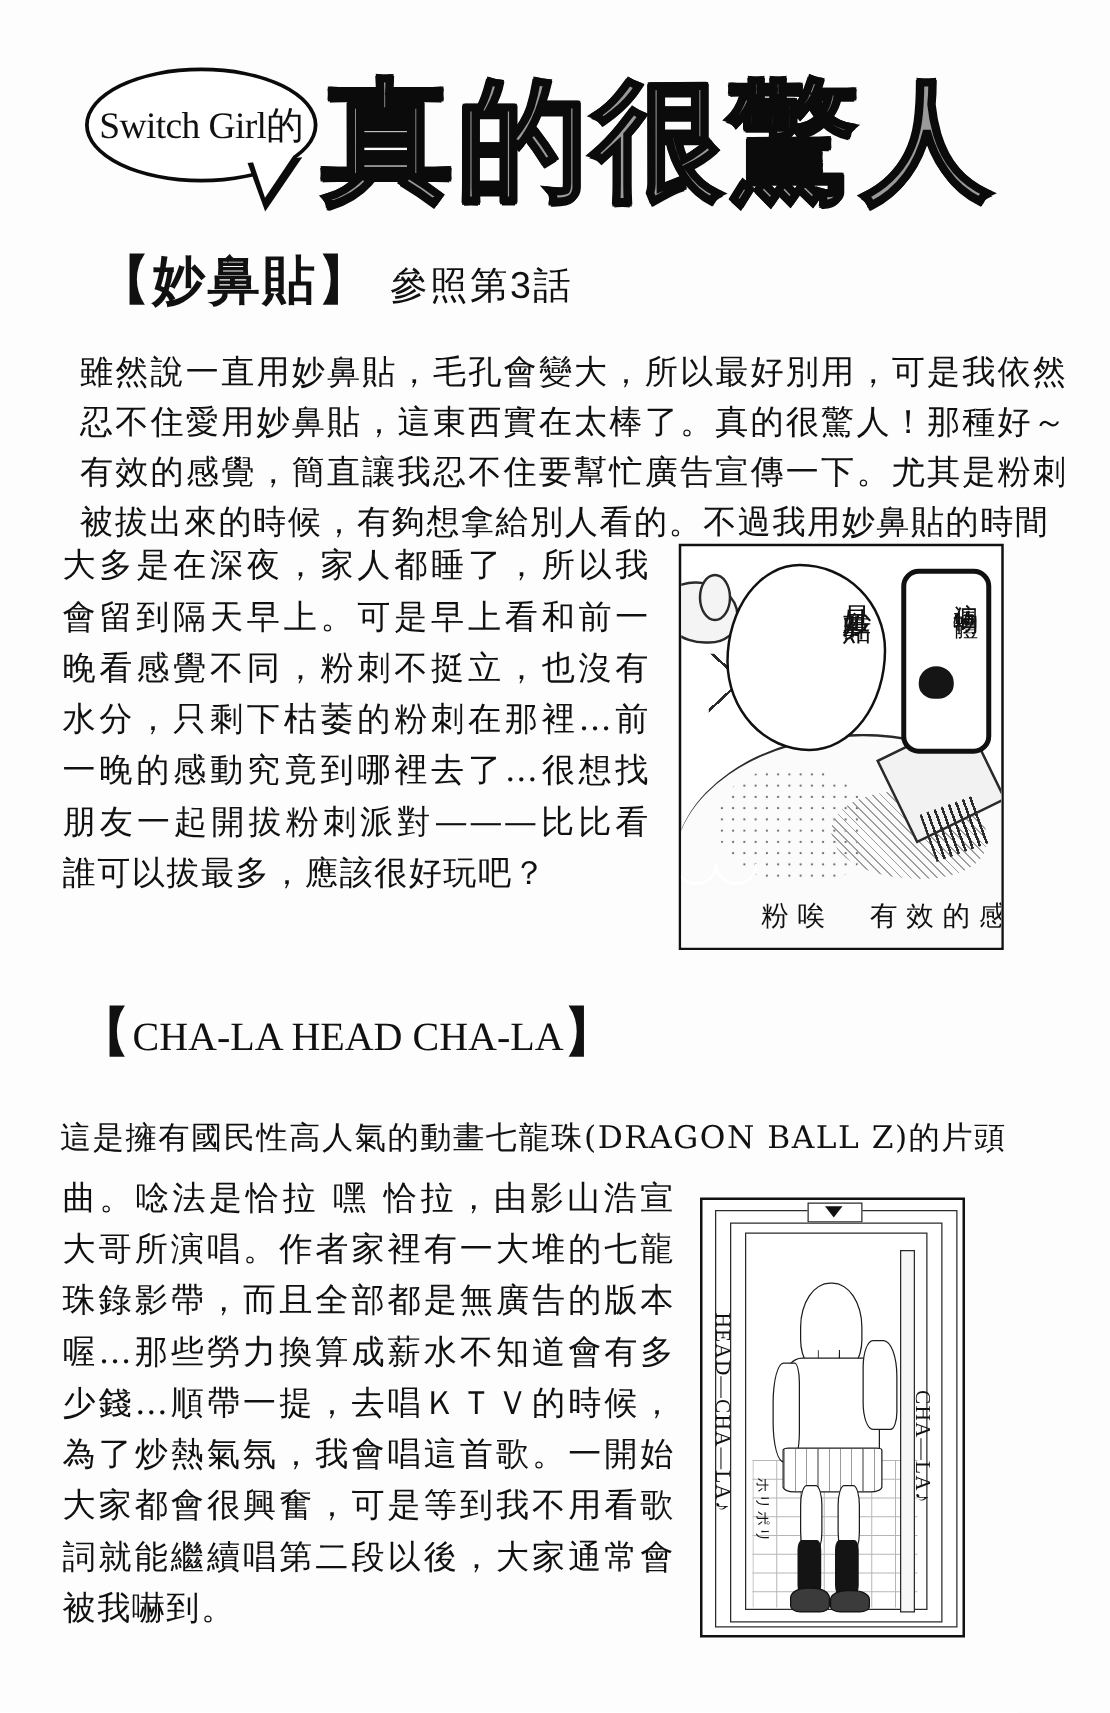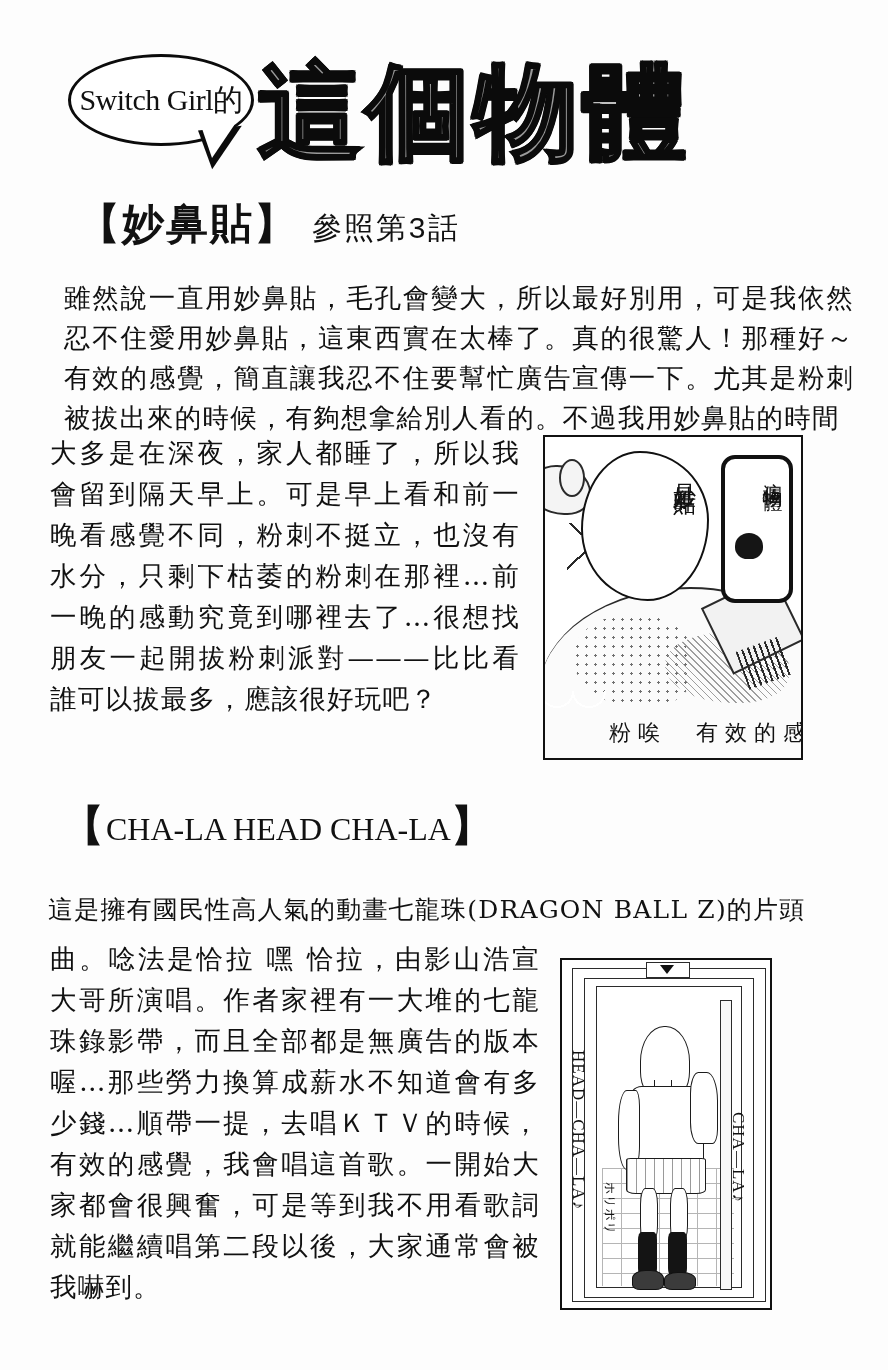--- a/index.html
+++ b/index.html
@@ -104,21 +104,21 @@
   .sec-term-latin {
     font-size: 32px;
     font-weight: normal;
     letter-spacing: 0px;
     font-family: "Liberation Serif", "DejaVu Serif", serif;
   }
   .sec-ref {
     font-size: 30px;
     margin-left: 14px;
     letter-spacing: 2px;
-    font-family: Liberation Mono, monospace;
+    font-family: Liberation Sans, sans-serif;
   }
 
   
   .para {
     position: absolute;
     font-size: 26.5px;
     line-height: 40px;
     letter-spacing: 1.2px;
     text-align: justify;
     text-justify: inter-character;
@@ -208,21 +208,21 @@
 <div id="page">
 
   <div class="masthead">
 
     <div class="bubble-wrap">
       <div class="bubble-oval"></div>
       <div class="bubble-text">Switch Girl的</div>
       <div class="bubble-tail"></div>
     </div>
 
-    <div class="big-title">這個物體</div>
+    <div class="big-title">真的很驚人</div>
   </div>
 
   <div class="sec-head" style="left:78px; top:196px;">
     <span class="sec-term">【</span>
     <span class="sec-term">妙鼻貼</span>
     <span class="sec-term">】</span>
     <span class="sec-ref">參照第3話</span>
   </div>
 
   <div class="para" style="left:64px; top:278px; width:790px;">雖然說一直用妙鼻貼，毛孔會變大，所以最好別用，可是我依然忍不住愛用妙鼻貼，這東西實在太棒了。真的很驚人！那種好～有效的感覺，簡直讓我忍不住要幫忙廣告宣傳一下。尤其是粉刺被拔出來的時候，有夠想拿給別人看的。不過我用妙鼻貼的時間</div>
@@ -277,21 +277,21 @@
   </div>
 
   <div class="sec-head" style="left:62px; top:798px;">
     <span class="sec-term">【</span>
     <span class="sec-term-latin">CHA-LA HEAD CHA-LA</span>
     <span class="sec-term">】</span>
   </div>
 
   <div class="para" style="left:48px; top:890px; width:790px; font-size:25px;">這是擁有國民性高人氣的動畫七龍珠(DRAGON BALL Z)的片頭</div>
 
-  <div class="para" style="left:50px; top:938px; width:490px; line-height:41px;">曲。唸法是恰拉 嘿 恰拉，由影山浩宣大哥所演唱。作者家裡有一大堆的七龍珠錄影帶，而且全部都是無廣告的版本喔…那些勞力換算成薪水不知道會有多少錢…順帶一提，去唱ＫＴＶ的時候，有效的感覺，我會唱這首歌。一開始大家都會很興奮，可是等到我不用看歌詞就能繼續唱第二段以後，大家通常會被我嚇到。</div>
+  <div class="para" style="left:50px; top:938px; width:490px; line-height:41px;">曲。唸法是恰拉 嘿 恰拉，由影山浩宣大哥所演唱。作者家裡有一大堆的七龍珠錄影帶，而且全部都是無廣告的版本喔…那些勞力換算成薪水不知道會有多少錢…順帶一提，去唱ＫＴＶ的時候，為了炒熱氣氛，我會唱這首歌。一開始大家都會很興奮，可是等到我不用看歌詞就能繼續唱第二段以後，大家通常會被我嚇到。</div>
 
   <div class="panel" style="left:560px; top:958px; width:212px; height:352px;">
 
     <div class="frame-line" style="left:10px; top:8px; width:192px; height:332px;"></div>
     <div class="frame-line" style="left:22px; top:18px; width:168px; height:318px;"></div>
     <div class="frame-line" style="left:34px; top:26px; width:144px; height:300px;"></div>
 
     <div style="position:absolute; left:84px; top:2px; width:42px; height:14px;
                 border:1.5px solid #2b2b2b; background:#fff;"></div>
     <div style="position:absolute; left:98px; top:5px; width:0; height:0;

